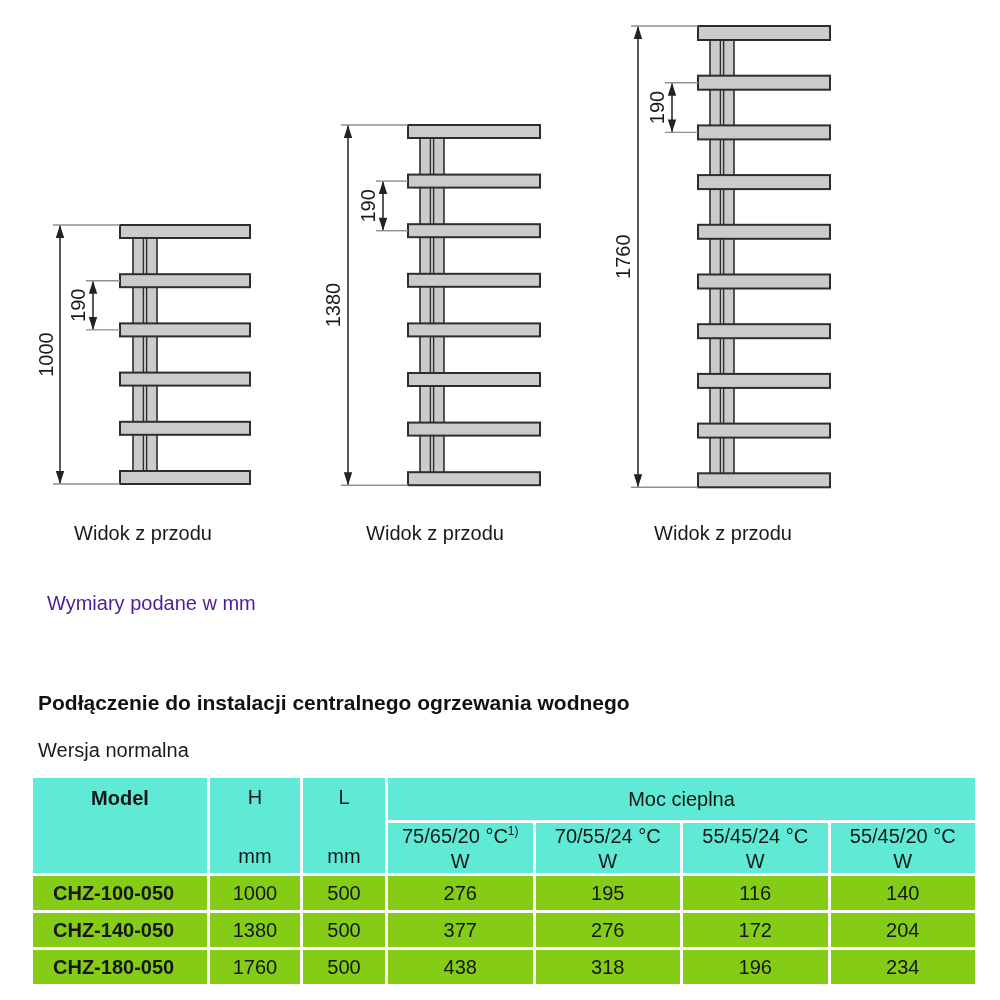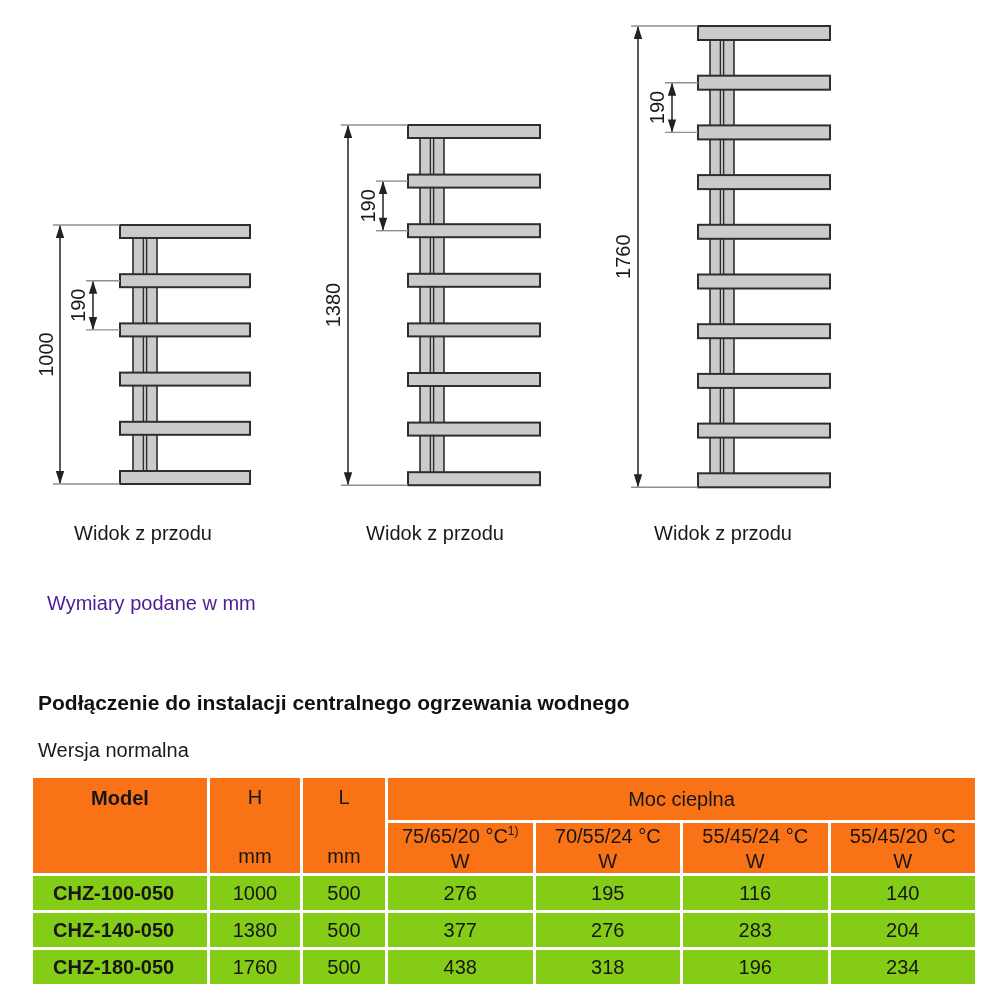--- a/index.html
+++ b/index.html
@@ -27,21 +27,21 @@
   
   .spec-table{
     position:absolute;left:33px;top:778px;width:942px;
     display:grid;
     grid-template-columns:174px 90px 82px 1fr 1fr 1fr 1fr;
     grid-template-rows:42px 50px 34px 34px 34px;
     gap:3px;
   }
   .cell{background:#84cc16;display:flex;align-items:center;justify-content:center;
         font-size:20px;color:#161616;}
-  .head{background:#f97316;}
+  .head{background:#5eead4;}
   .top-label{align-items:flex-start;padding-top:9px;}
   .hl{flex-direction:column;justify-content:space-between;align-items:center;padding:8px 0 5px 0;}
   .cond{flex-direction:column;justify-content:flex-end;line-height:1.2;gap:1px;}
   .cond sup{font-size:12px;line-height:0;}
   .model-cell{justify-content:flex-start;padding-left:20px;font-weight:bold;}
   .bold{font-weight:bold;}
 </style>
 </head>
 <body>
 
@@ -168,21 +168,21 @@
     <div class="cell" style="grid-area:3/4">276</div>
     <div class="cell" style="grid-area:3/5">195</div>
     <div class="cell" style="grid-area:3/6">116</div>
     <div class="cell" style="grid-area:3/7">140</div>
 
     <div class="cell model-cell" style="grid-area:4/1">CHZ-140-050</div>
     <div class="cell" style="grid-area:4/2">1380</div>
     <div class="cell" style="grid-area:4/3">500</div>
     <div class="cell" style="grid-area:4/4">377</div>
     <div class="cell" style="grid-area:4/5">276</div>
-    <div class="cell" style="grid-area:4/6">283</div>
+    <div class="cell" style="grid-area:4/6">172</div>
     <div class="cell" style="grid-area:4/7">204</div>
 
     <div class="cell model-cell" style="grid-area:5/1">CHZ-180-050</div>
     <div class="cell" style="grid-area:5/2">1760</div>
     <div class="cell" style="grid-area:5/3">500</div>
     <div class="cell" style="grid-area:5/4">438</div>
     <div class="cell" style="grid-area:5/5">318</div>
     <div class="cell" style="grid-area:5/6">196</div>
     <div class="cell" style="grid-area:5/7">234</div>
   </div>

